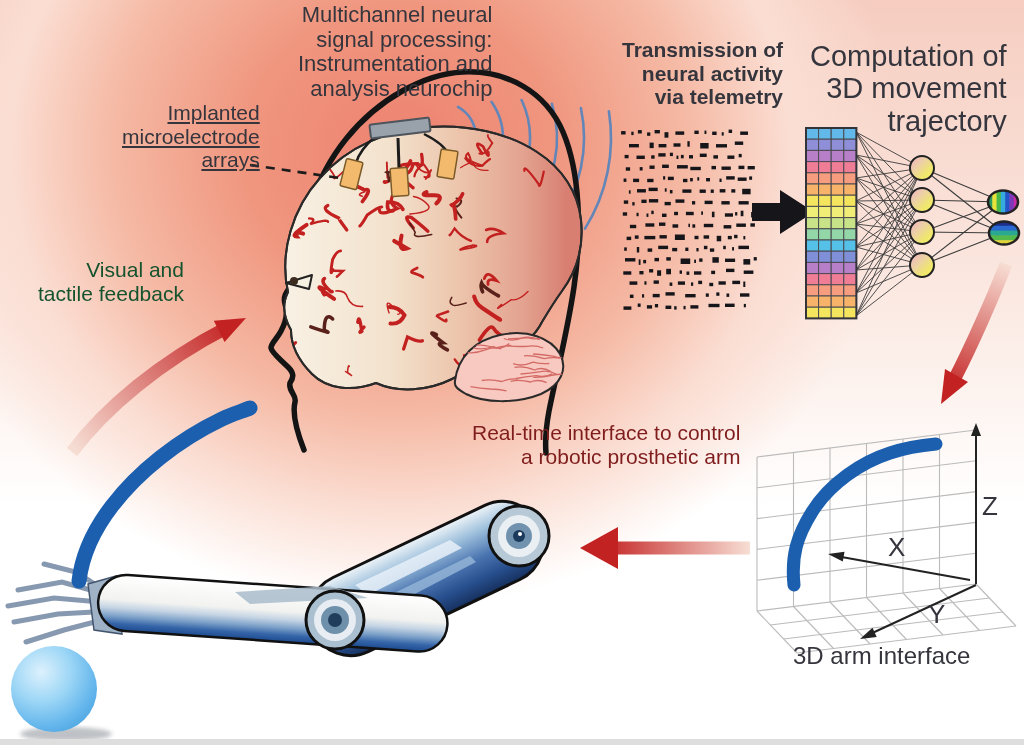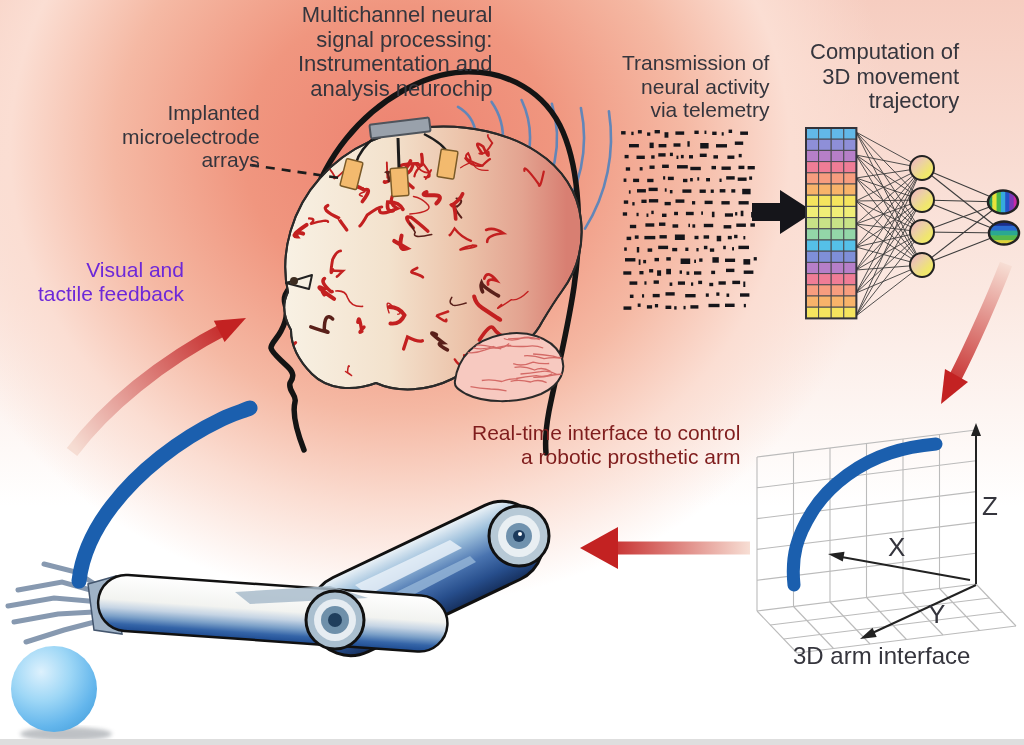--- a/index.html
+++ b/index.html
@@ -611,31 +611,31 @@
     </g>
   </g>
 
   <path id="trajLeft" d="M 79 581 C 82 556 92 532 112 506 C 138 472 178 440 222 419 C 232 414 243 411 250 408" fill="none" stroke="#1b5fae" stroke-width="15" stroke-linecap="round"></path>
 </svg>
 
 <div class="lbl" style="left: 298px; top: 3px; font-size: 22px; color: rgb(53, 53, 61);">Multichannel neural
 signal processing:
 Instrumentation and
 analysis neurochip</div>
-<div class="lbl" style="left: 122px; top: 101px; color: rgb(53, 53, 61);">Implanted
+<div class="lbl" style="left: 122px; top: 101px; color: rgb(53, 53, 61); text-decoration: underline;">Implanted
 microelectrode
 arrays</div>
-<div class="lbl" style="left: 622px; top: 51px; color: rgb(53, 53, 61);">Transmission of
+<div class="lbl" style="left: 622px; top: 38px; color: rgb(53, 53, 61); font-weight: bold;">Transmission of
 neural activity
 via telemetry</div>
-<div class="lbl" style="left: 810px; top: 40px; font-size: 22px; color: rgb(53, 53, 61);">Computation of
+<div class="lbl" style="left: 810px; top: 40px; font-size: 29px; color: rgb(53, 53, 61);">Computation of
 3D movement
 trajectory</div>
 <div class="lbl" style="left: 472px; top: 421px; color: #7f1d1d;">Real-time interface to control
 a robotic prosthetic arm</div>
-<div class="lbl" style="left: 38px; top: 258px; color: #6d28d9;">Visual and
+<div class="lbl" style="left: 38px; top: 258px; color: #14532d;">Visual and
 tactile feedback</div>
 <div class="lbl" style="left: 793px; top: 643px; font-size: 24px; color: rgb(53, 53, 61);">3D arm interface</div>
 <div class="lbl axis" style="left: 888px; top: 533px; color: rgb(53, 53, 61);">X</div>
 <div class="lbl axis" style="left: 928px; top: 600px; color: rgb(53, 53, 61);">Y</div>
 <div class="lbl axis" style="left: 982px; top: 492px; color: rgb(53, 53, 61);">Z</div>
 
 <div id="bottombar" style="background: rgb(222, 222, 222);"></div>
 
 </body></html>

